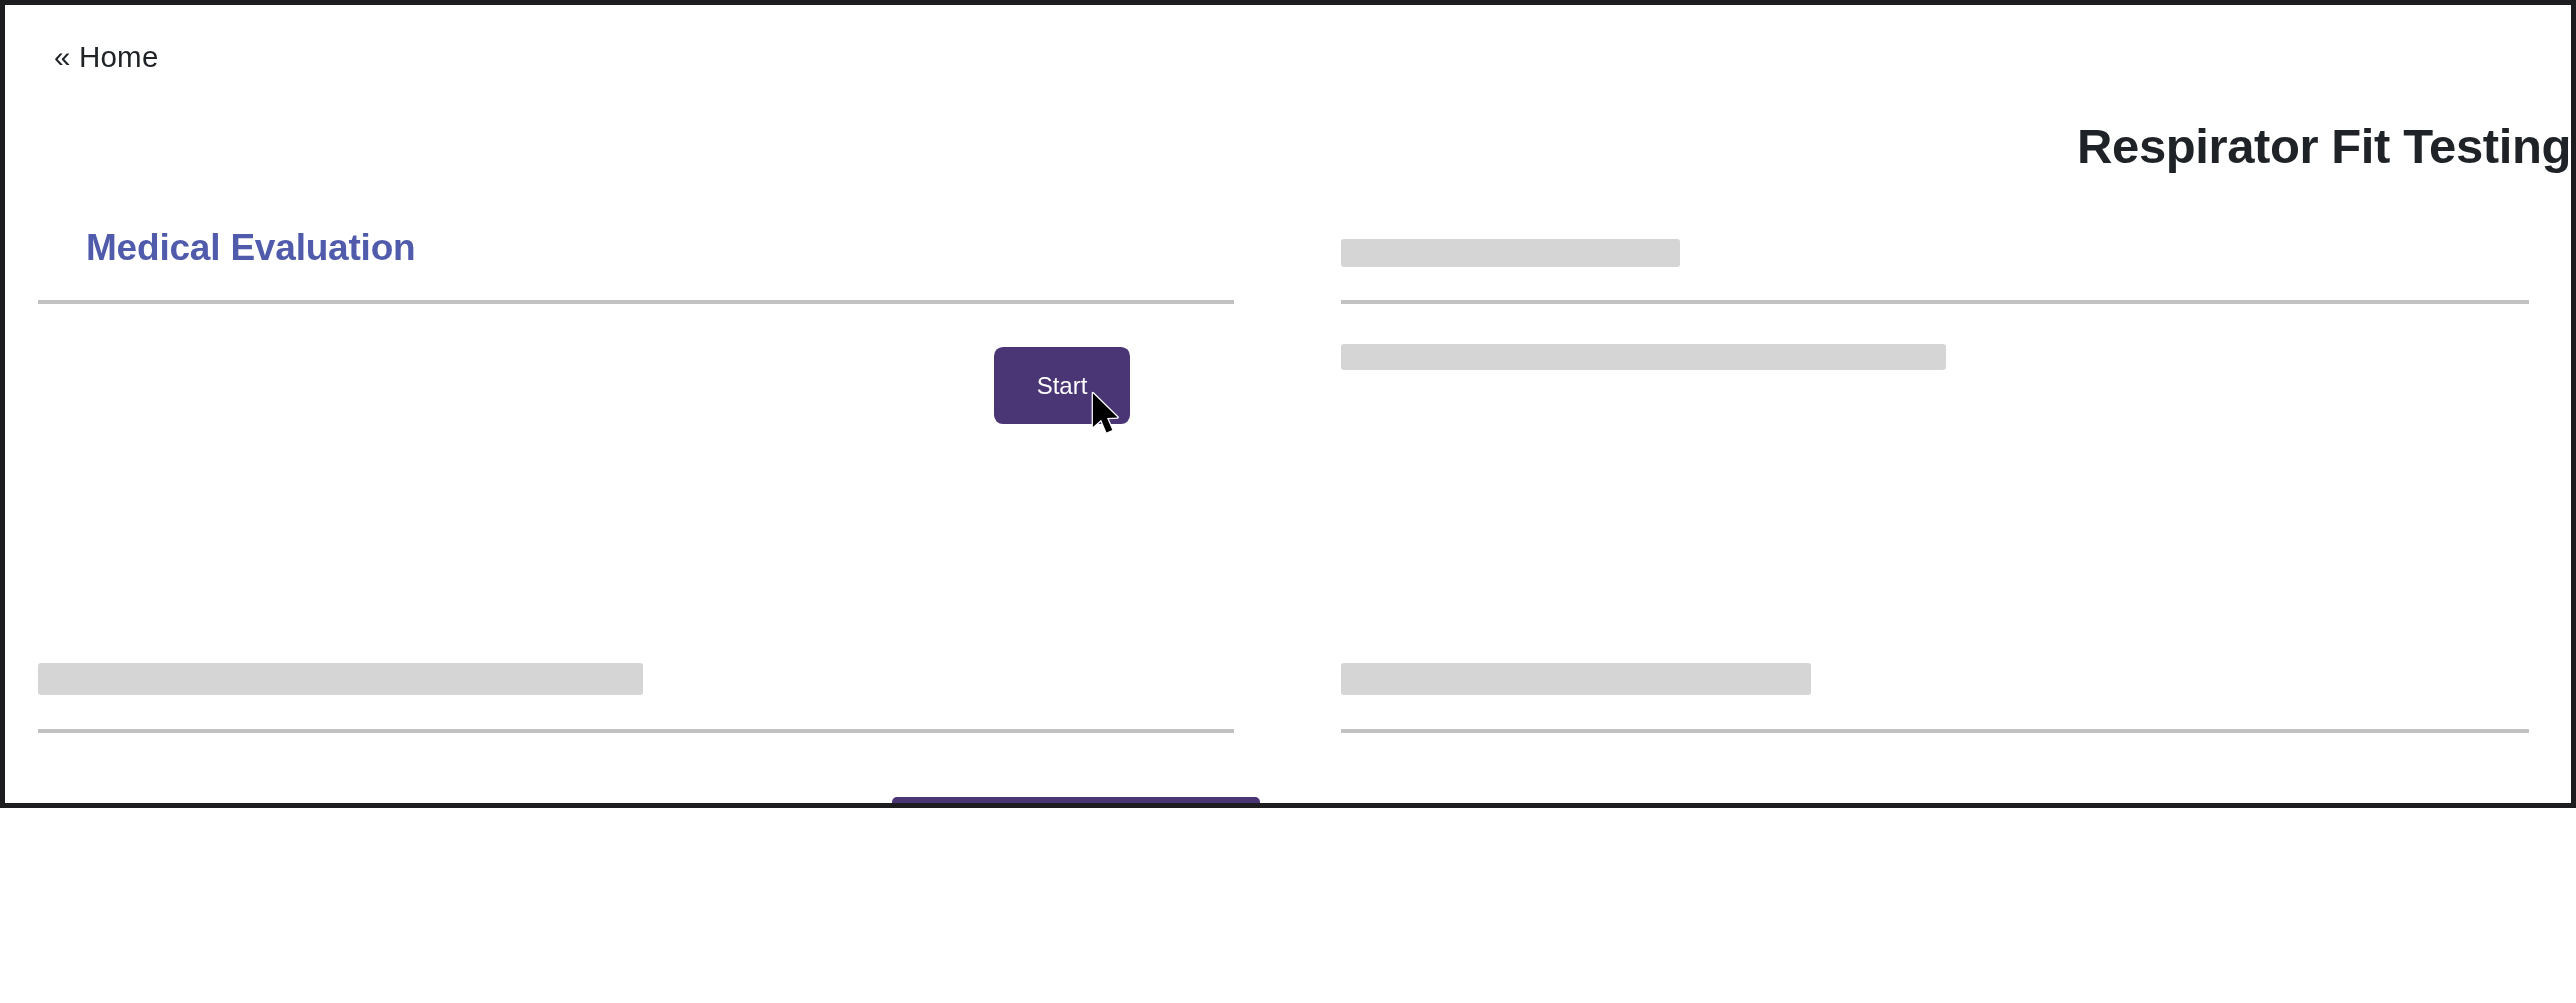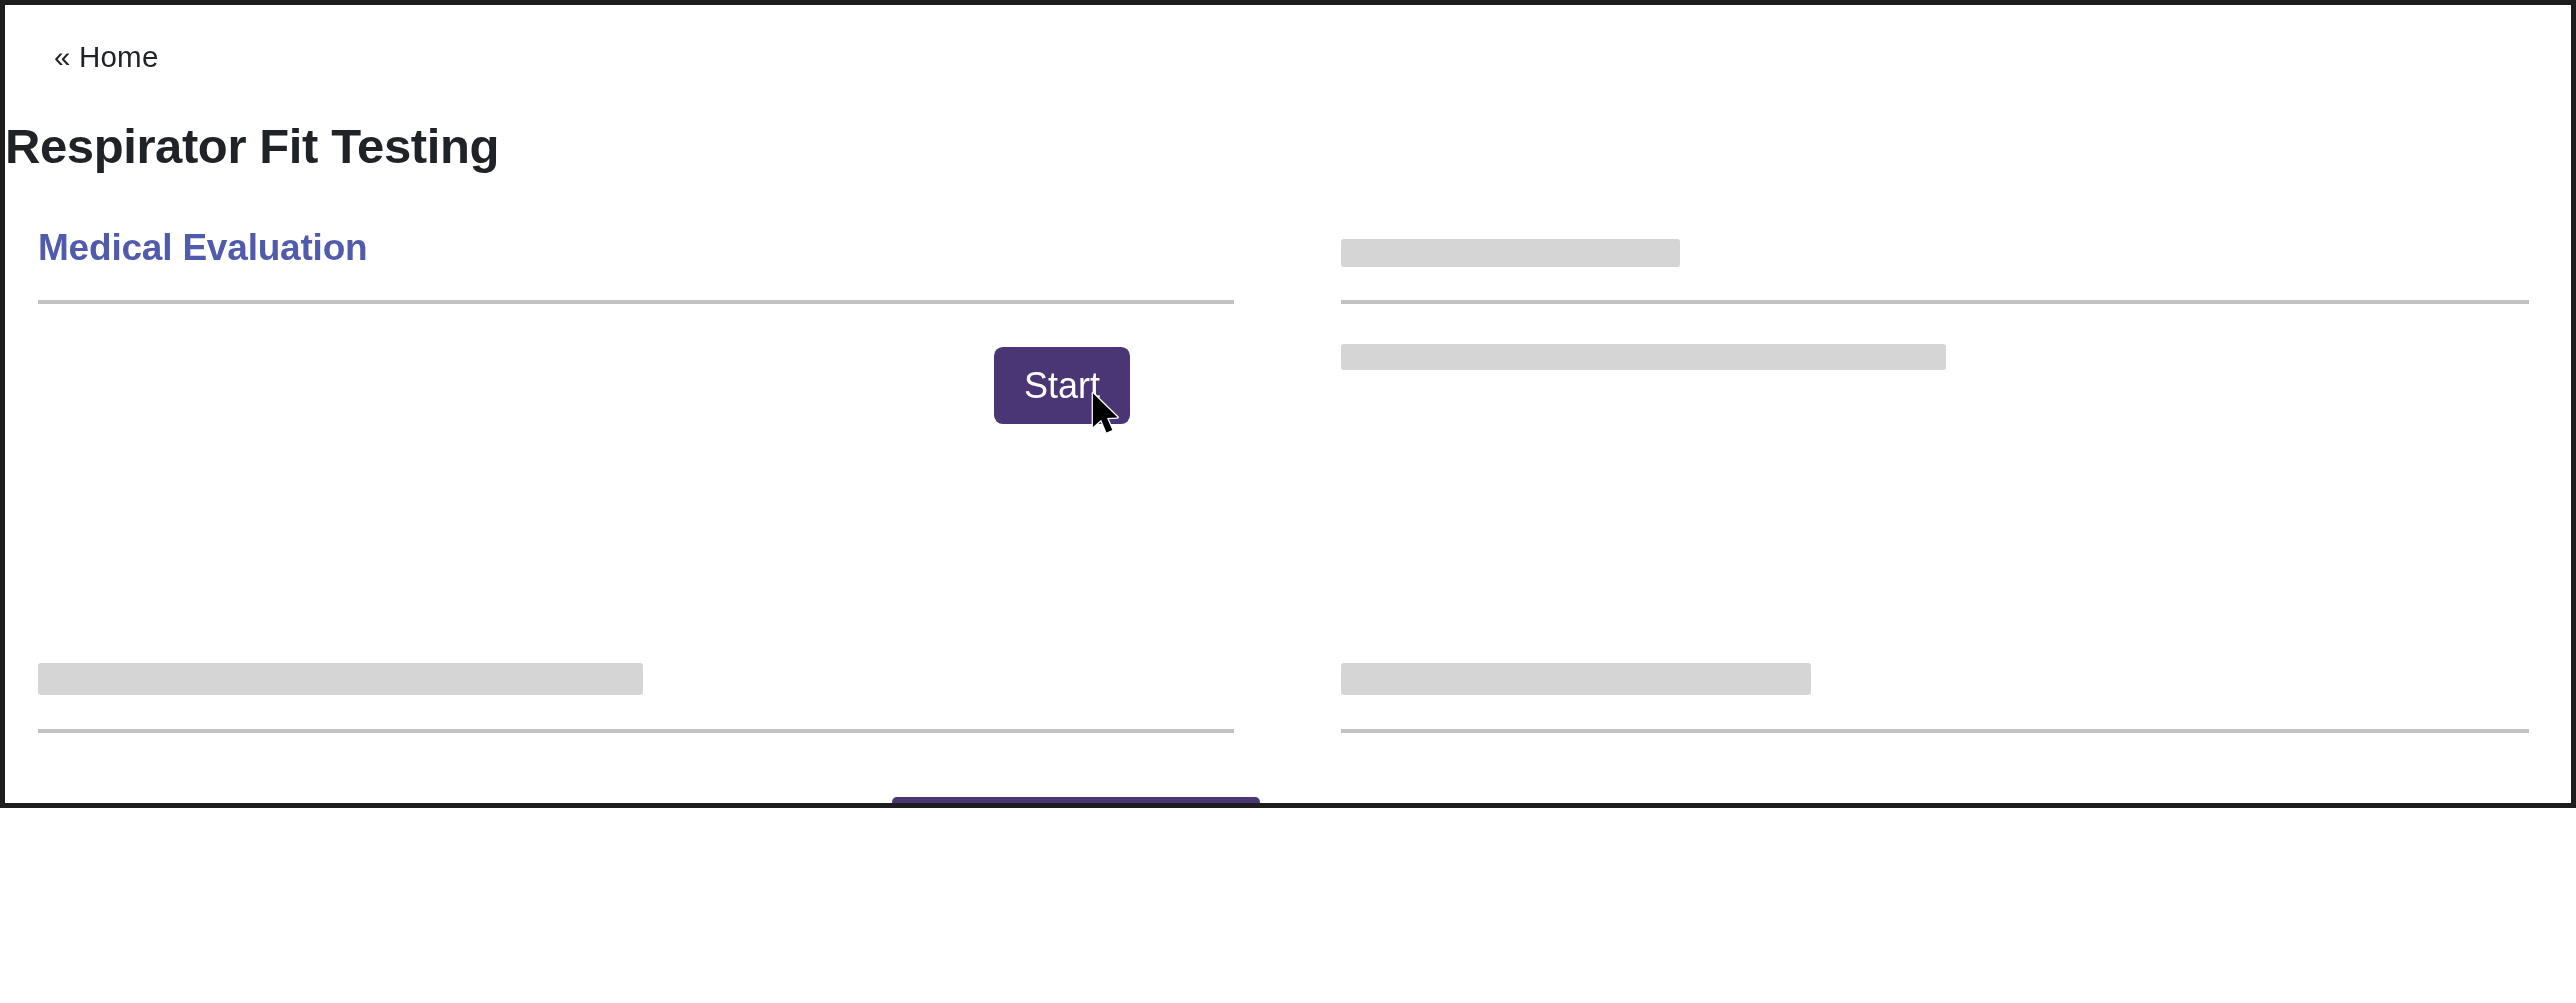--- a/index.html
+++ b/index.html
@@ -38,21 +38,21 @@
     text-decoration: none;
     cursor: pointer;
   }
 
   
   .page-title {
     position: absolute;
     left: 0;
     right: 0;
     top: 113px;
-    text-align: left;
+    text-align: right;
     font-size: 49px;
     font-weight: bold;
     color: #1f2226;
     letter-spacing: -0.4px;
   }
 
   
   .col-left  { position: absolute; left: 33px;   width: 1196px; }
   .col-right { position: absolute; left: 1336px; width: 1188px; }
 
@@ -95,21 +95,21 @@
     position: absolute;
     left: 989px;
     top: 342px;
     width: 136px;
     height: 77px;
     background: #4b3675;
     color: #ffffff;
     border: none;
     border-radius: 8.9px;
     font-family: "Liberation Sans", sans-serif;
-    font-size: 36px;
+    font-size: 24px;
     line-height: 77px;
     text-align: center;
     padding: 0;
     cursor: pointer;
   }
 
   
   .cursor {
     position: absolute;
     left: 1085px;
@@ -122,21 +122,21 @@
 </head>
 <body>
 
 <div id="screen">
   <div class="page">
 
     <a class="breadcrumb" href="#">« Home</a>
 
     <div class="page-title">Respirator Fit Testing</div>
 
-    <div class="col-left" style="top:222px;">
+    <div class="col-left" style="top:222px;margin-left:48px;">
       <div class="section-heading">Medical Evaluation</div>
     </div>
     <div class="col-left" style="top:295px;">
       <div class="divider"></div>
     </div>
 
 
     <button class="start-btn">Start</button>
 
     <div class="col-right" style="top:234px;">

